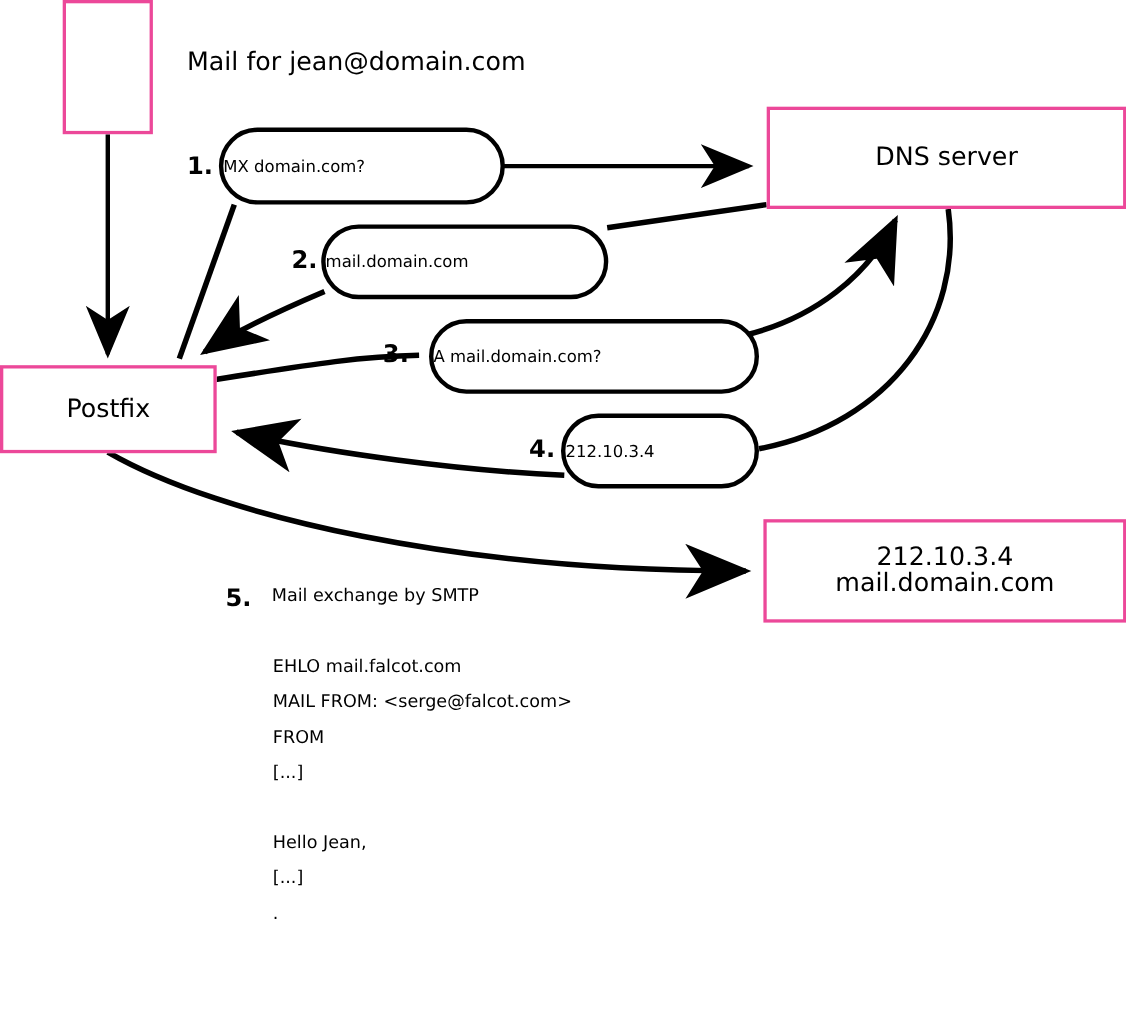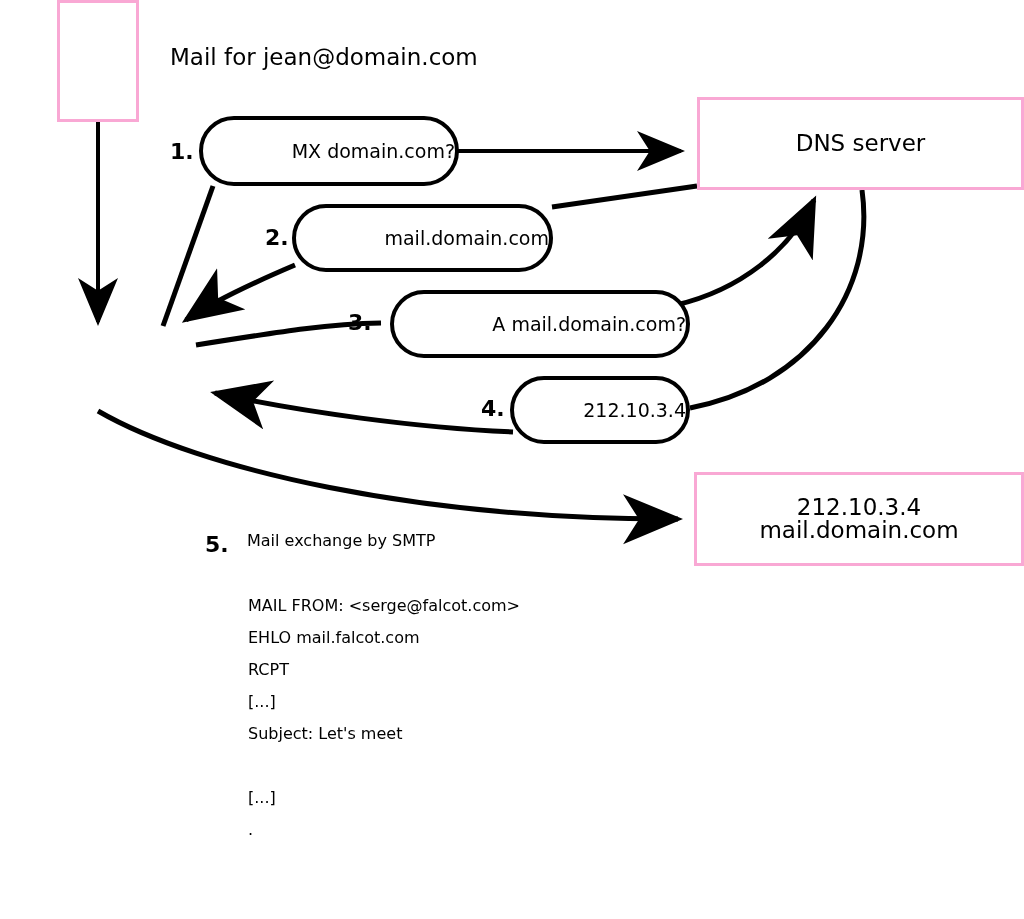--- a/index.html
+++ b/index.html
@@ -36,35 +36,35 @@
     font-size: 23px;
     text-align: center;
     width: 100%;
     left: 0;
   }
   .step-num {
     font-size: 22px;
     font-weight: bold;
   }
   .bubble-label {
-    font-size: 19px;
-    text-align: right;
+    font-size: 15px;
+    text-align: left;
     width: 100%;
     left: 0;
   }
   .heading-txt {
     font-size: 23px;
   }
   .smtp-line {
     font-size: 16px;
   }
   .box {
     position: absolute;
     box-sizing: border-box;
-    border: 3px solid #f9a8d4;
+    border: 3px solid #ec4899;
     background: #fff;
     display: flex;
     flex-direction: column;
     align-items: center;
     justify-content: center;
   }
   .bubble {
     position: absolute;
     box-sizing: border-box;
     border: 4px solid #000;
@@ -109,20 +109,23 @@
 
     <path d="M98,411 C200,470 420,520 678,519" stroke="#000" stroke-width="5" fill="none" marker-end="url(#ah)"></path>
   </svg>
 
   <div class="box" style="left:57px; top:0px; width:82px; height:122px;">
     <span class="txt node-label" style="position:static; font-size:23px;"></span>
   </div>
 
   <div class="txt heading-txt" style="left:170px; top:46px;">Mail for jean@domain.com</div>
 
+  <div class="box" style="left:0px; top:332px; width:197px; height:80px;">
+    <span class="txt node-label" style="position:static;">Postfix</span>
+  </div>
 
   <div class="box" style="left:697px; top:97px; width:327px; height:93px;">
     <span class="txt node-label" style="position:static;">DNS server</span>
   </div>
 
   <div class="box two-line" style="left:694px; top:472px; width:330px; height:94px;">
     <span class="txt node-label" style="position:static;">212.10.3.4</span>
     <span class="txt node-label" style="position:static;">mail.domain.com</span>
   </div>
 
@@ -143,23 +146,23 @@
 
   <div class="txt step-num" style="left:481px; top:398px;">4.</div>
   <div class="bubble" style="left:510px; top:376px; width:180px; height:68px; border-radius:34px;">
     <span class="txt bubble-label" style="position:static;">212.10.3.4</span>
   </div>
 
   <div class="txt step-num" style="left:205px; top:534px;">5.</div>
   <div class="txt smtp-line" style="left:247px; top:533px;">Mail exchange by SMTP</div>
 
   <div style="position:absolute; left:248px; top:598px;">
+    <div class="txt smtp-line" style="position:static; height:32px;">EHLO mail.falcot.com</div>
     <div class="txt smtp-line" style="position:static; height:32px;">MAIL FROM: &lt;serge@falcot.com&gt;</div>
-    <div class="txt smtp-line" style="position:static; height:32px;">EHLO mail.falcot.com</div>
-    <div class="txt smtp-line" style="position:static; height:32px;">RCPT</div>
+    <div class="txt smtp-line" style="position:static; height:32px;">FROM</div>
     <div class="txt smtp-line" style="position:static; height:32px;">[...]</div>
-    <div class="txt smtp-line" style="position:static; height:32px;">Subject: Let's meet</div>
     <div class="txt smtp-line" style="position:static; height:32px;">&nbsp;</div>
+    <div class="txt smtp-line" style="position:static; height:32px;">Hello Jean,</div>
     <div class="txt smtp-line" style="position:static; height:32px;">[...]</div>
     <div class="txt smtp-line" style="position:static; height:32px;">.</div>
   </div>
 
 </div>
 
 </body></html>

